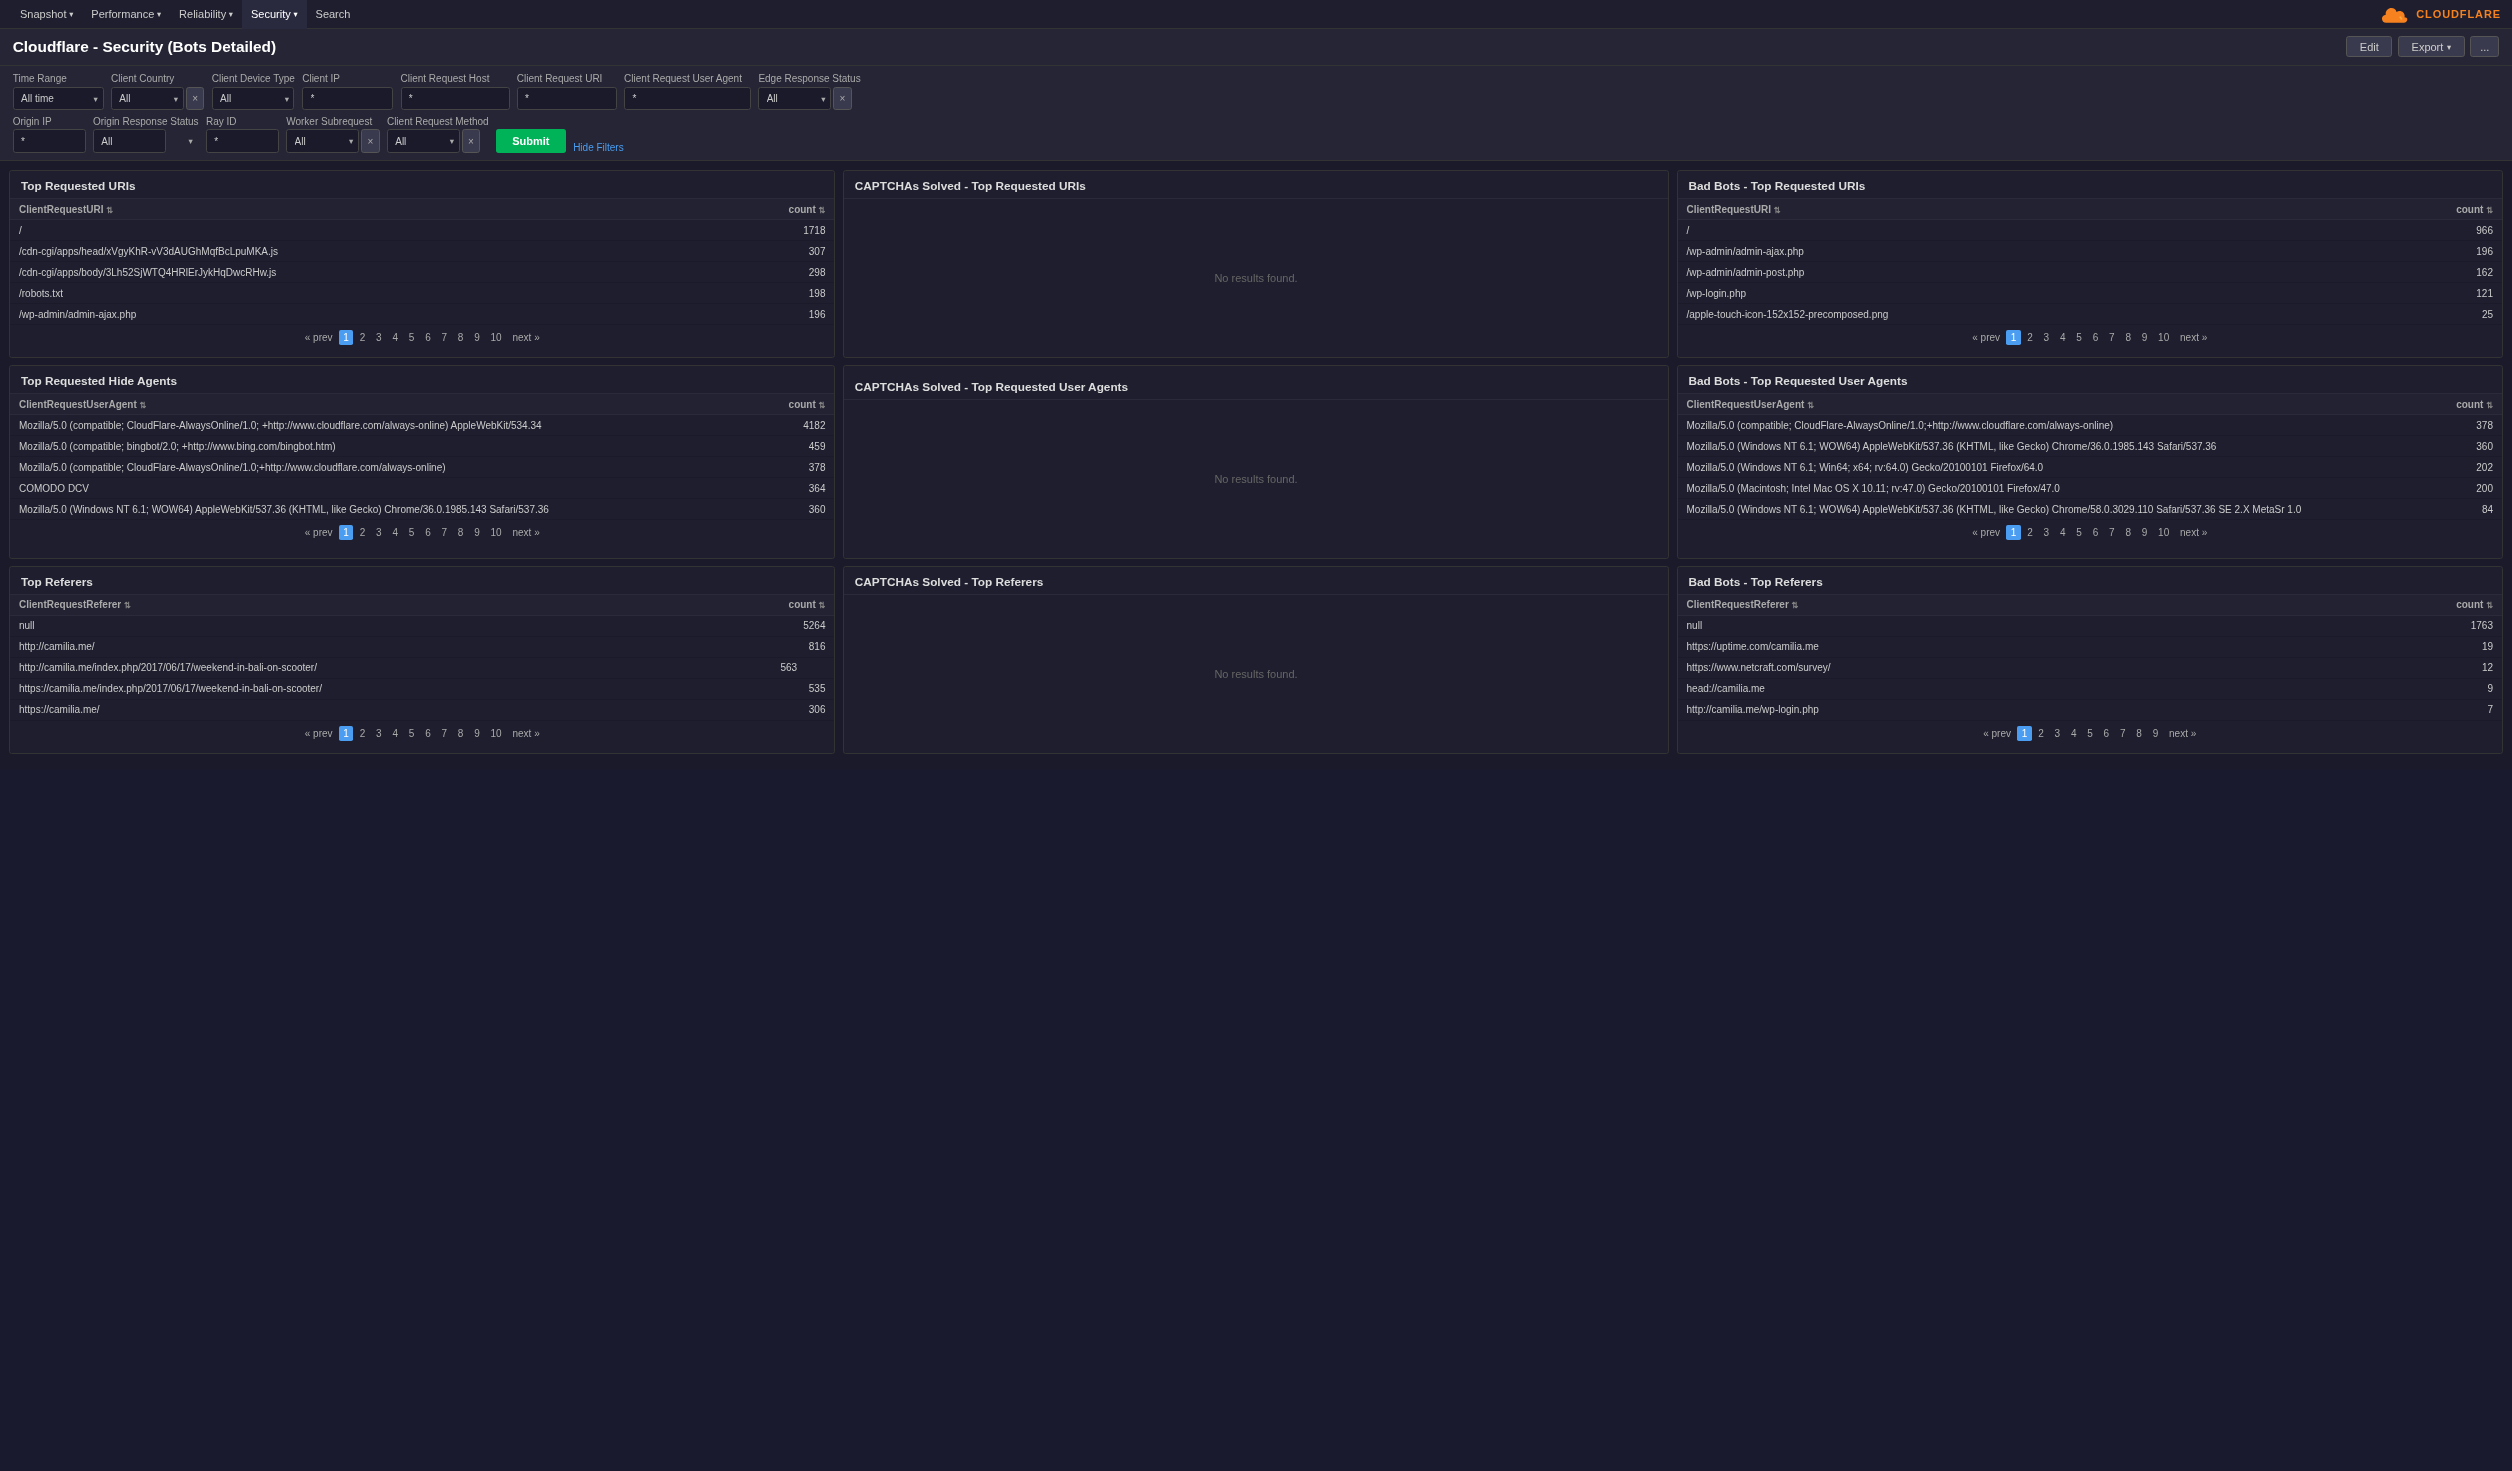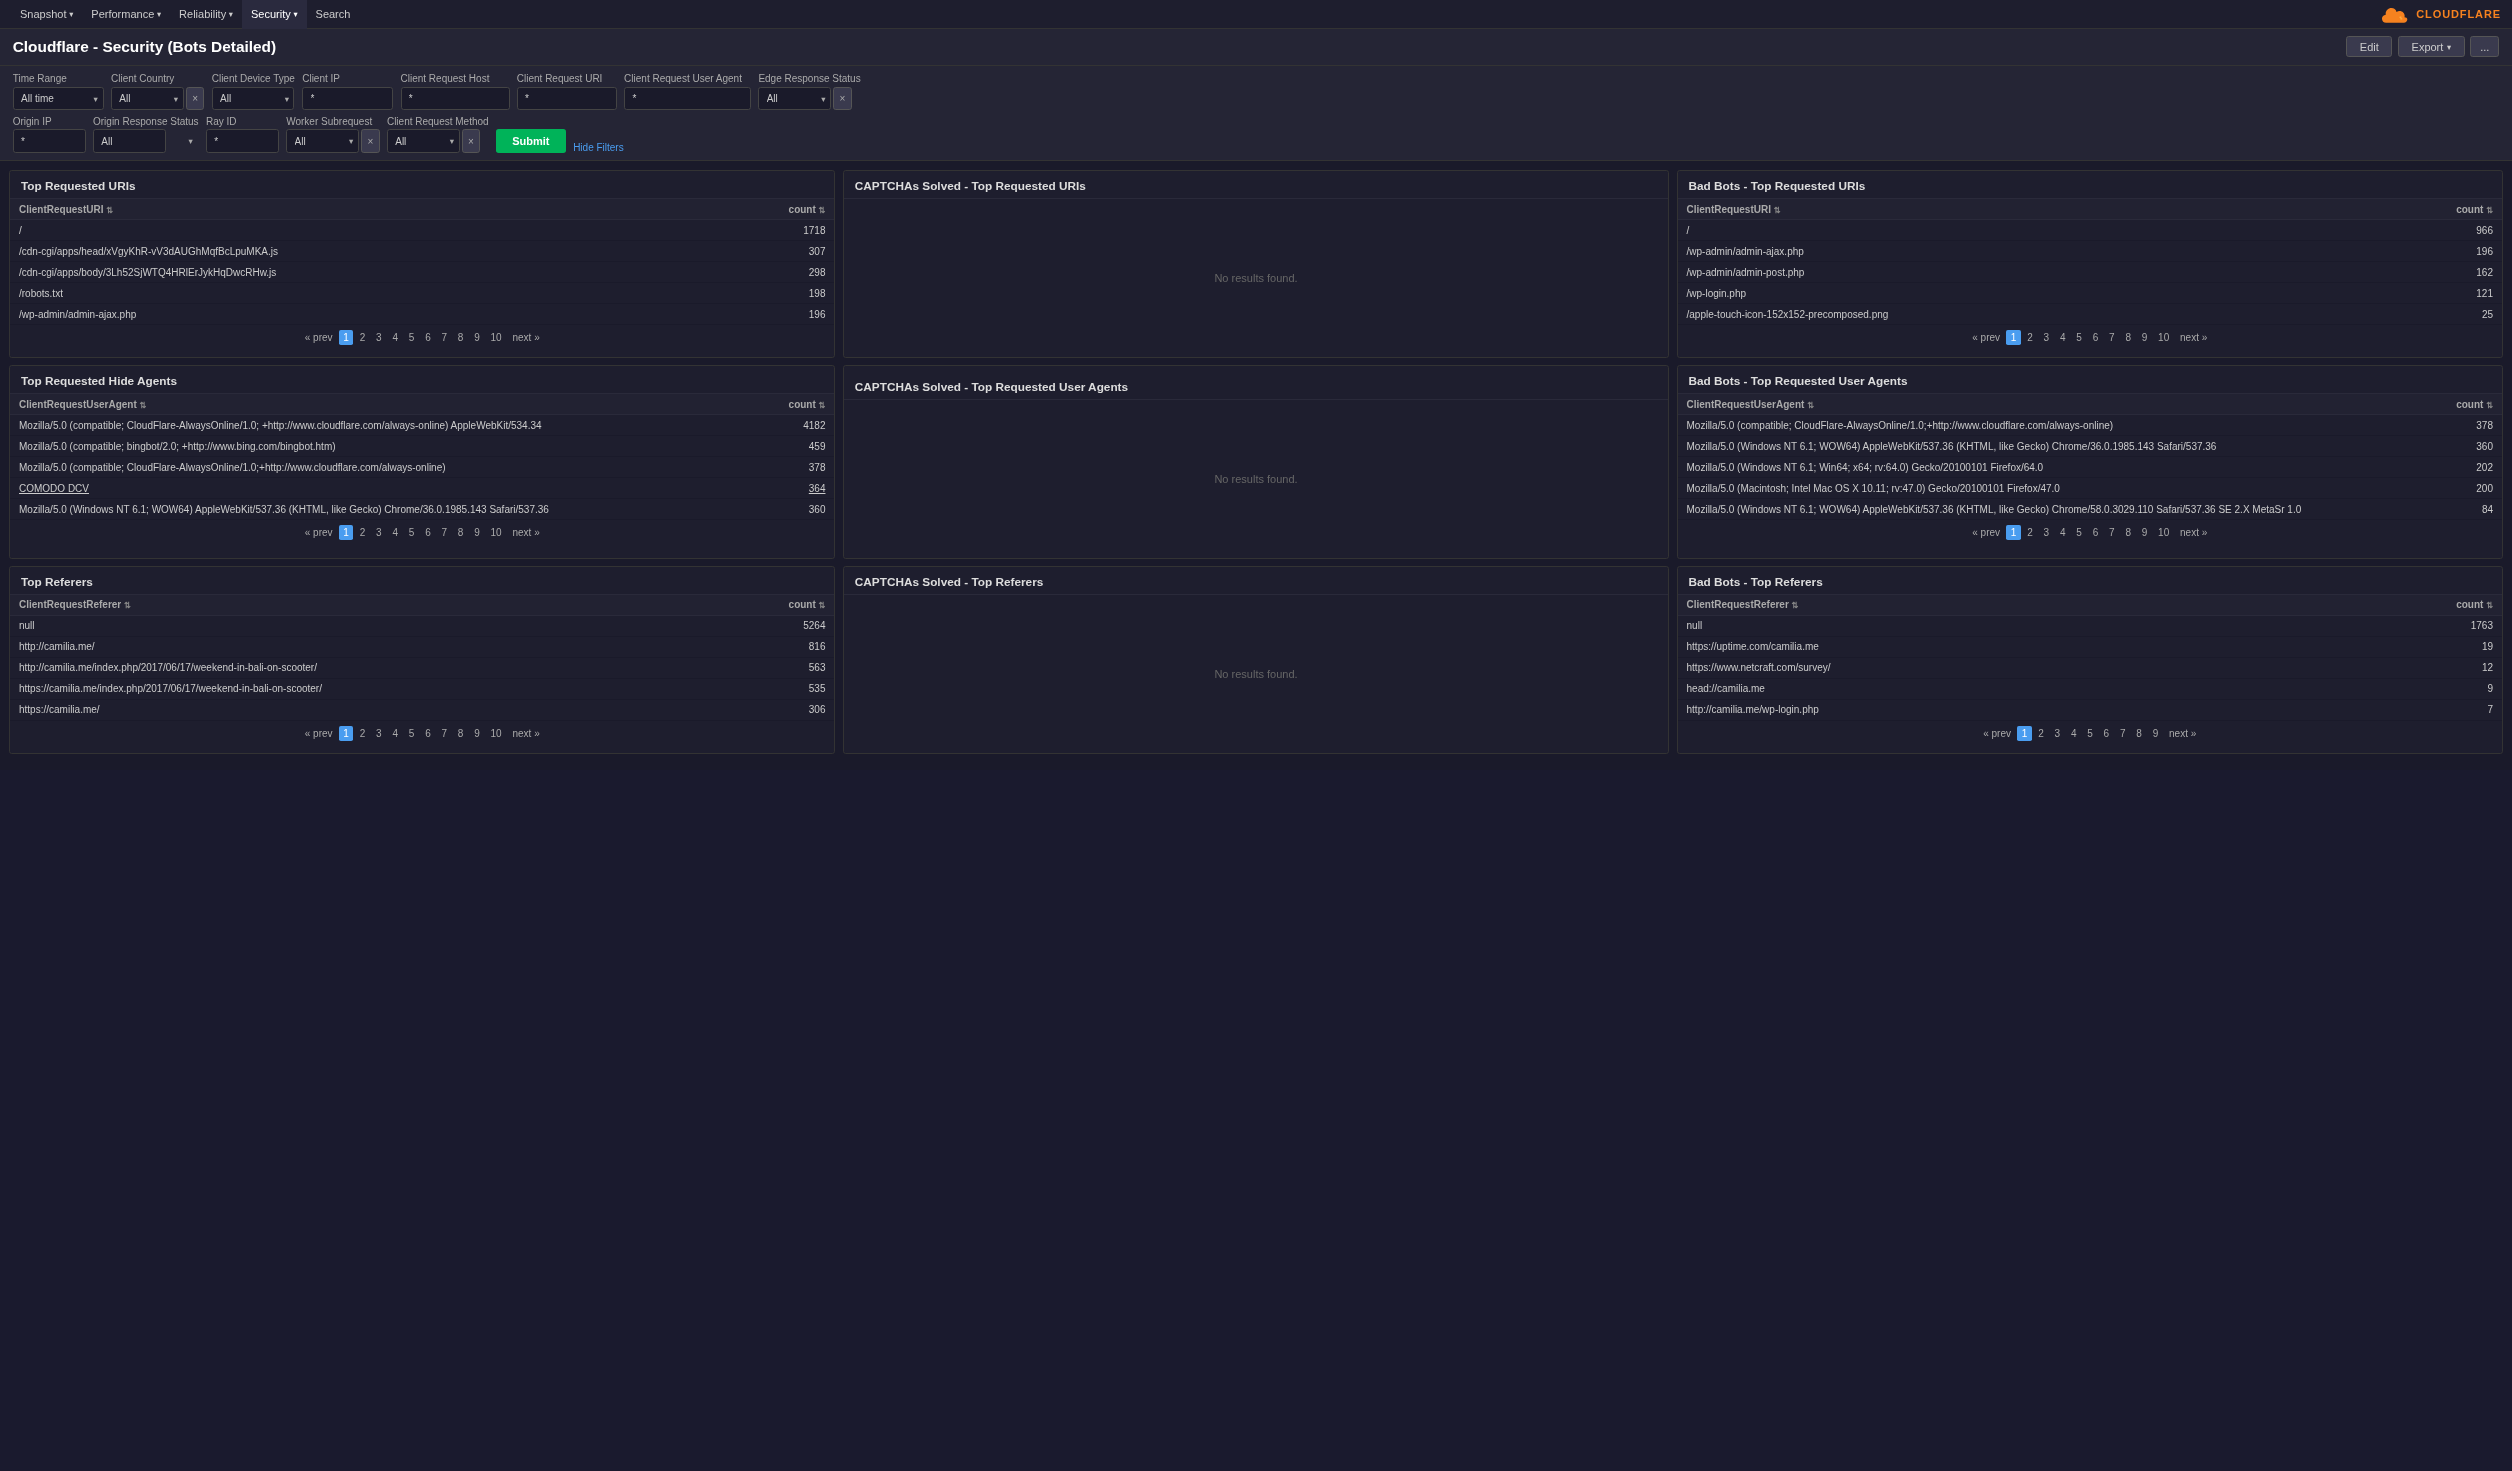--- a/index.html
+++ b/index.html
@@ -305,21 +305,21 @@
               <td style="color: rgb(204, 204, 204); font-size: 10px; padding: 4.5px 9px; border-bottom: 0.9px solid rgb(26, 26, 42); text-align: right;">4182</td>
             </tr>
             <tr style="cursor: pointer;">
               <td style="color: rgb(204, 204, 204); font-size: 10px; padding: 4.5px 9px; border-bottom: 0.9px solid rgb(26, 26, 42); overflow: hidden; text-overflow: ellipsis; white-space: nowrap; max-width: 272px;">Mozilla/5.0 (compatible; bingbot/2.0; +http://www.bing.com/bingbot.htm)</td>
               <td style="color: rgb(204, 204, 204); font-size: 10px; padding: 4.5px 9px; border-bottom: 0.9px solid rgb(26, 26, 42); text-align: right;">459</td>
             </tr>
             <tr style="cursor: pointer;">
               <td style="color: rgb(204, 204, 204); font-size: 10px; padding: 4.5px 9px; border-bottom: 0.9px solid rgb(26, 26, 42); overflow: hidden; text-overflow: ellipsis; white-space: nowrap; max-width: 272px;">Mozilla/5.0 (compatible; CloudFlare-AlwaysOnline/1.0;+http://www.cloudflare.com/always-online)</td>
               <td style="color: rgb(204, 204, 204); font-size: 10px; padding: 4.5px 9px; border-bottom: 0.9px solid rgb(26, 26, 42); text-align: right;">378</td>
             </tr>
-            <tr style="cursor: pointer; text-decoration: underline;">
+            <tr style="cursor: pointer;">
               <td style="color: rgb(204, 204, 204); font-size: 10px; padding: 4.5px 9px; border-bottom: 0.9px solid rgb(26, 26, 42); overflow: hidden; text-overflow: ellipsis; white-space: nowrap; max-width: 272px;">COMODO DCV</td>
               <td style="color: rgb(204, 204, 204); font-size: 10px; padding: 4.5px 9px; border-bottom: 0.9px solid rgb(26, 26, 42); text-align: right;">364</td>
             </tr>
             <tr style="cursor: pointer;">
               <td style="color: rgb(204, 204, 204); font-size: 10px; padding: 4.5px 9px; border-bottom: 0.9px solid rgb(26, 26, 42); overflow: hidden; text-overflow: ellipsis; white-space: nowrap; max-width: 272px;">Mozilla/5.0 (Windows NT 6.1; WOW64) AppleWebKit/537.36 (KHTML, like Gecko) Chrome/36.0.1985.143 Safari/537.36</td>
               <td style="color: rgb(204, 204, 204); font-size: 10px; padding: 4.5px 9px; border-bottom: 0.9px solid rgb(26, 26, 42); text-align: right;">360</td>
             </tr>
           </tbody>
       </table>
       <div style="display:flex; align-items:center; justify-content:center; padding:5.4px; gap:1.8px;" id="top-user-agents-pagination">
@@ -415,21 +415,21 @@
             <tr style="cursor: pointer;">
               <td style="color: rgb(204, 204, 204); font-size: 10px; padding: 4.5px 9px; border-bottom: 0.9px solid rgb(26, 26, 42); overflow: hidden; text-overflow: ellipsis; white-space: nowrap; max-width: 272px;">null</td>
               <td style="color: rgb(204, 204, 204); font-size: 10px; padding: 4.5px 9px; border-bottom: 0.9px solid rgb(26, 26, 42); text-align: right;">5264</td>
             </tr>
             <tr style="cursor: pointer;">
               <td style="color: rgb(204, 204, 204); font-size: 10px; padding: 4.5px 9px; border-bottom: 0.9px solid rgb(26, 26, 42); overflow: hidden; text-overflow: ellipsis; white-space: nowrap; max-width: 272px;">http://camilia.me/</td>
               <td style="color: rgb(204, 204, 204); font-size: 10px; padding: 4.5px 9px; border-bottom: 0.9px solid rgb(26, 26, 42); text-align: right;">816</td>
             </tr>
             <tr style="cursor: pointer;">
               <td style="color: rgb(204, 204, 204); font-size: 10px; padding: 4.5px 9px; border-bottom: 0.9px solid rgb(26, 26, 42); overflow: hidden; text-overflow: ellipsis; white-space: nowrap; max-width: 272px;">http://camilia.me/index.php/2017/06/17/weekend-in-bali-on-scooter/</td>
-              <td style="color: rgb(204, 204, 204); font-size: 10px; padding: 4.5px 9px; border-bottom: 0.9px solid rgb(26, 26, 42); text-align: right;">563</td>
+              <td style="color: rgb(204, 204, 204); font-size: 10px; padding: 4.5px 9px; border-bottom: 0.9px solid rgb(26, 26, 42); text-align: left;">563</td>
             </tr>
             <tr style="cursor: pointer;">
               <td style="color: rgb(204, 204, 204); font-size: 10px; padding: 4.5px 9px; border-bottom: 0.9px solid rgb(26, 26, 42); overflow: hidden; text-overflow: ellipsis; white-space: nowrap; max-width: 272px;">https://camilia.me/index.php/2017/06/17/weekend-in-bali-on-scooter/</td>
               <td style="color: rgb(204, 204, 204); font-size: 10px; padding: 4.5px 9px; border-bottom: 0.9px solid rgb(26, 26, 42); text-align: right;">535</td>
             </tr>
             <tr style="cursor: pointer;">
               <td style="color: rgb(204, 204, 204); font-size: 10px; padding: 4.5px 9px; border-bottom: 0.9px solid rgb(26, 26, 42); overflow: hidden; text-overflow: ellipsis; white-space: nowrap; max-width: 272px;">https://camilia.me/</td>
               <td style="color: rgb(204, 204, 204); font-size: 10px; padding: 4.5px 9px; border-bottom: 0.9px solid rgb(26, 26, 42); text-align: right;">306</td>
             </tr>
           </tbody>

